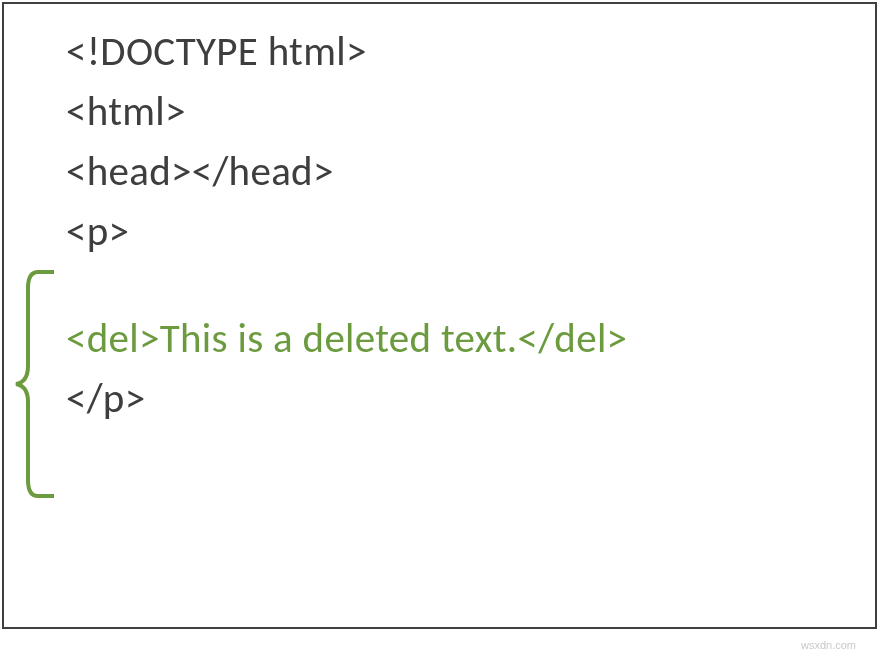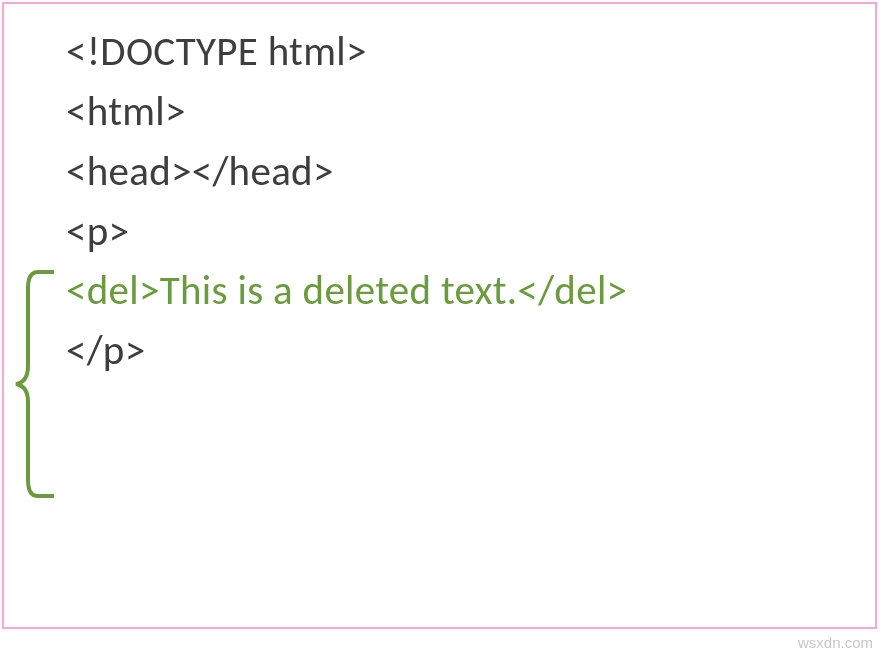--- a/index.html
+++ b/index.html
@@ -13,50 +13,51 @@
       background: #ffffff;
       position: relative;
       font-family: Calibri, Arial, sans-serif;
     }
     .frame {
       position: absolute;
       top: 2px;
       left: 2px;
       right: 4px;
       bottom: 28px;
-      border: 2px solid #f9a8d4;
+      border: 2px solid #404040;
       padding: 18px 10px 18px 62px;
     }
     .code-line {
       font-size: 41px;
       line-height: 1.46;
       color: #3e3e3e;
       letter-spacing: 0.3px;
       white-space: nowrap;
     }
     .highlighted {
       color: #6b9b3e;
+      margin-top: 48px;
     }
     .bracket-container {
       position: absolute;
       left: 6px;
       top: 266px;
       width: 46px;
       height: 228px;
     }
     .bracket {
       stroke: #6b9b3e;
       stroke-width: 4;
       fill: none;
     }
     .watermark {
       position: absolute;
-      right: 8px;
+      right: 25px;
       bottom: 6px;
-      font-size: 15px;
+      font-size: 11px;
       color: #c8c8c8;
       font-family: Arial, sans-serif;
     }
   </style>
 </head>
 <body>
 
 <div class="frame">
   <div class="bracket-container">
     <svg width="46" height="228" viewBox="0 0 46 228">

